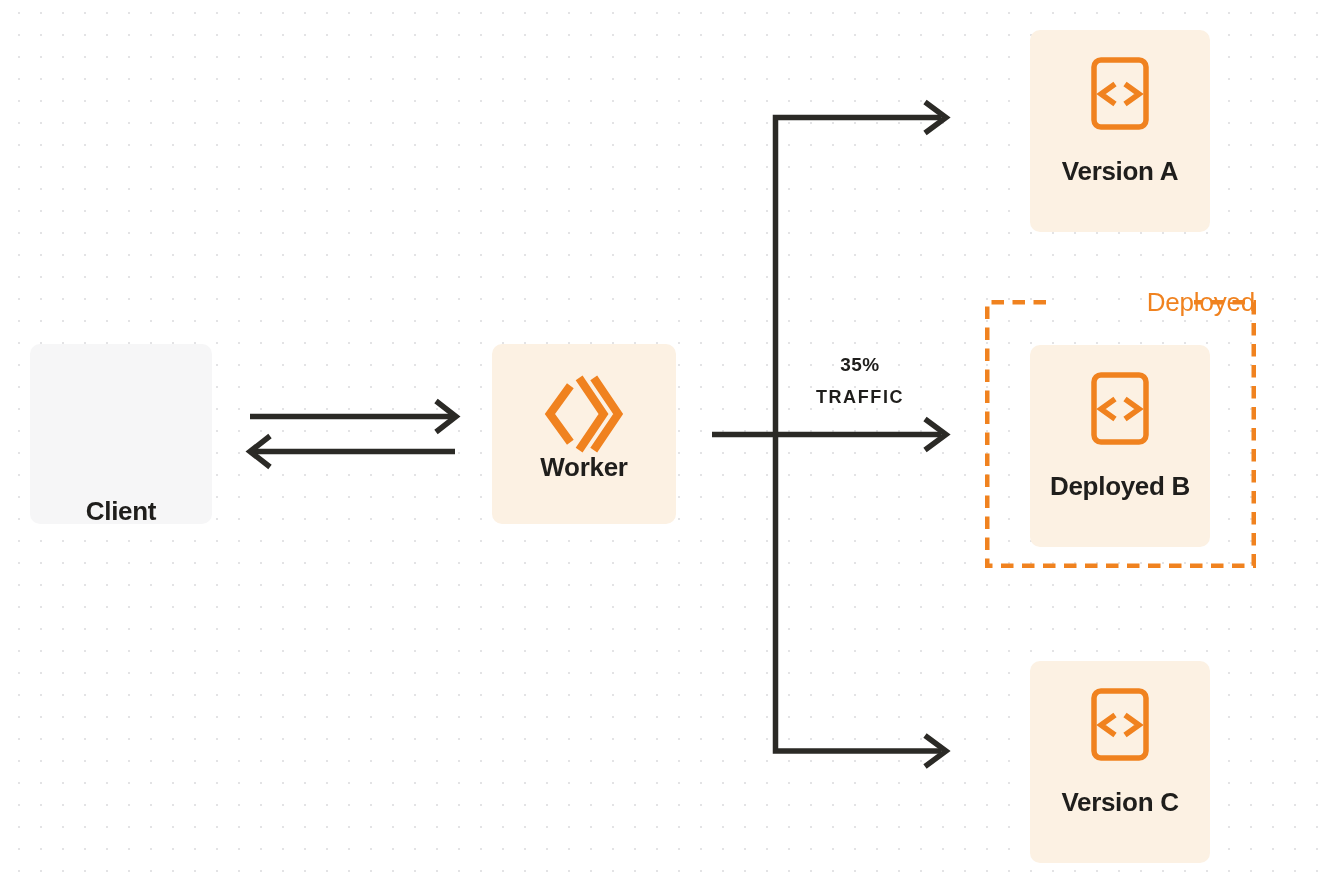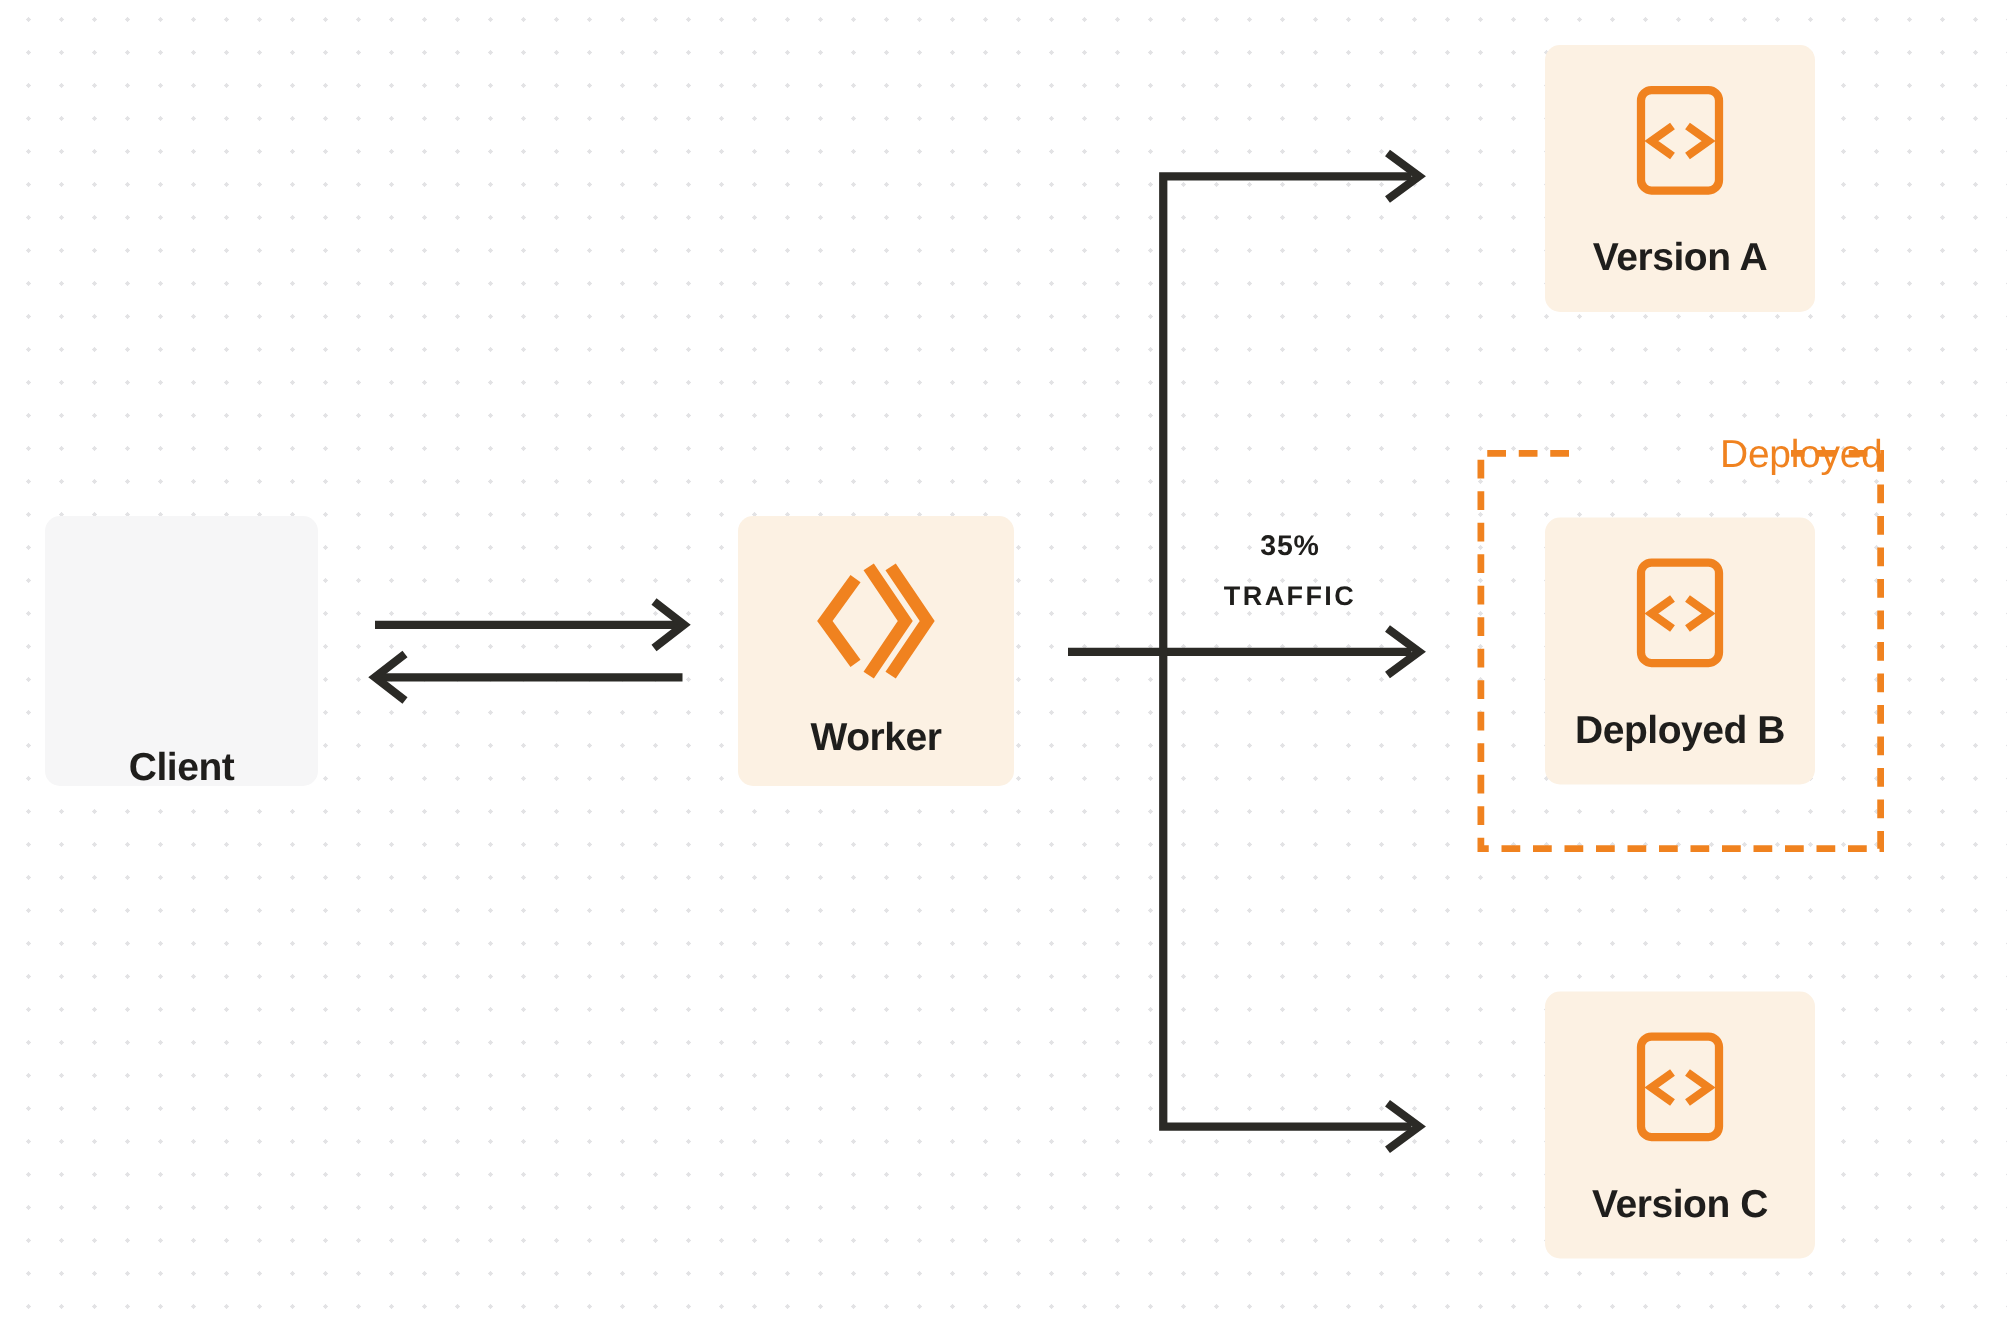--- a/index.html
+++ b/index.html
@@ -22,23 +22,23 @@
     font-size:26px; font-weight:700; color:#1f1e1c; letter-spacing:-0.3px; line-height:26px;
   }
   .client-card {
     left:30px; top:344px; width:182px; height:180px;
     background:#f6f6f7; justify-content:flex-end;
   }
   .worker-card {
     left:492px; top:344px; width:184px; height:180px;
     background:#fcf1e3; padding-top:30px;
   }
-  .worker-card .card-label { margin-top:24px; }
+  .worker-card .card-label { }
   .version-card {
-    width:180px; height:178px; background:#fcf1e3; padding-top:27px;
+    width:180px; height:202px; background:#fcf1e3; padding-top:27px;
   }
   .version-card .card-label { margin-top:28px; }
   .va { left:1030px; top:30px; }
   .vb { left:1030px; top:345px; }
   .vc { left:1030px; top:661px; }
 
   .traffic-label {
     position:absolute; left:786px; top:355px; width:148px; z-index:3;
     text-align:center; font-weight:700; color:#1f1e1c;
   }

